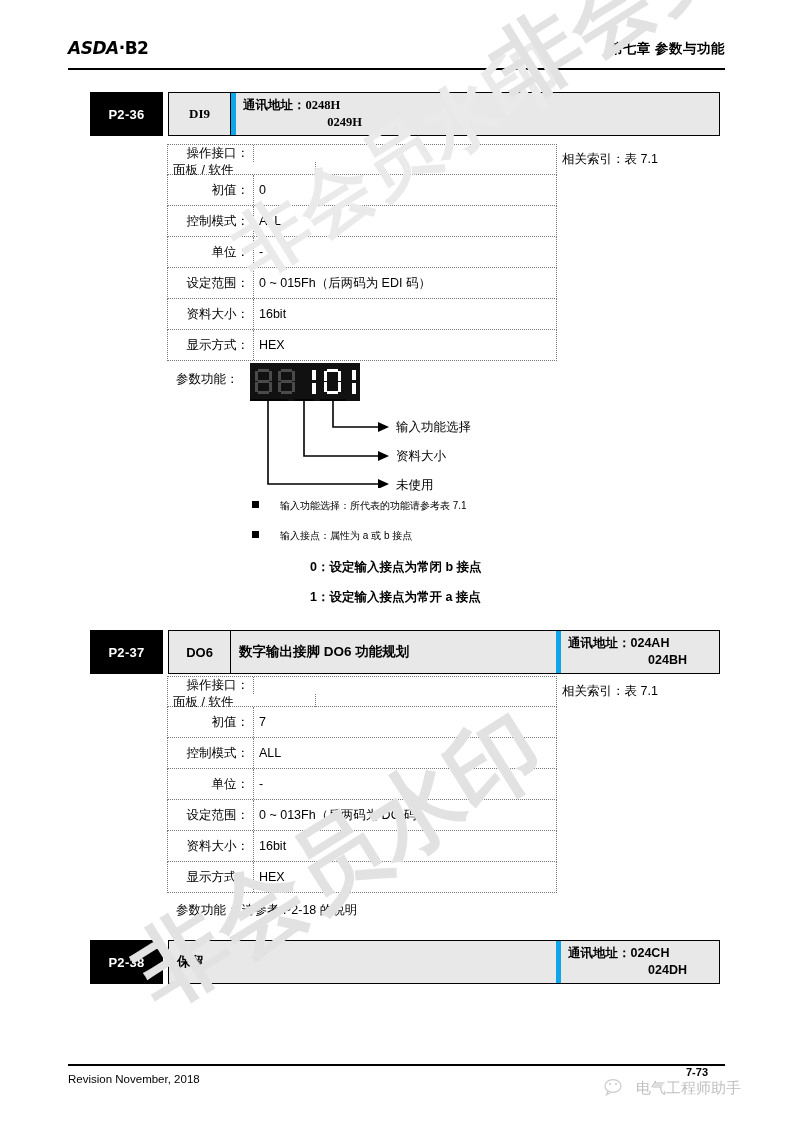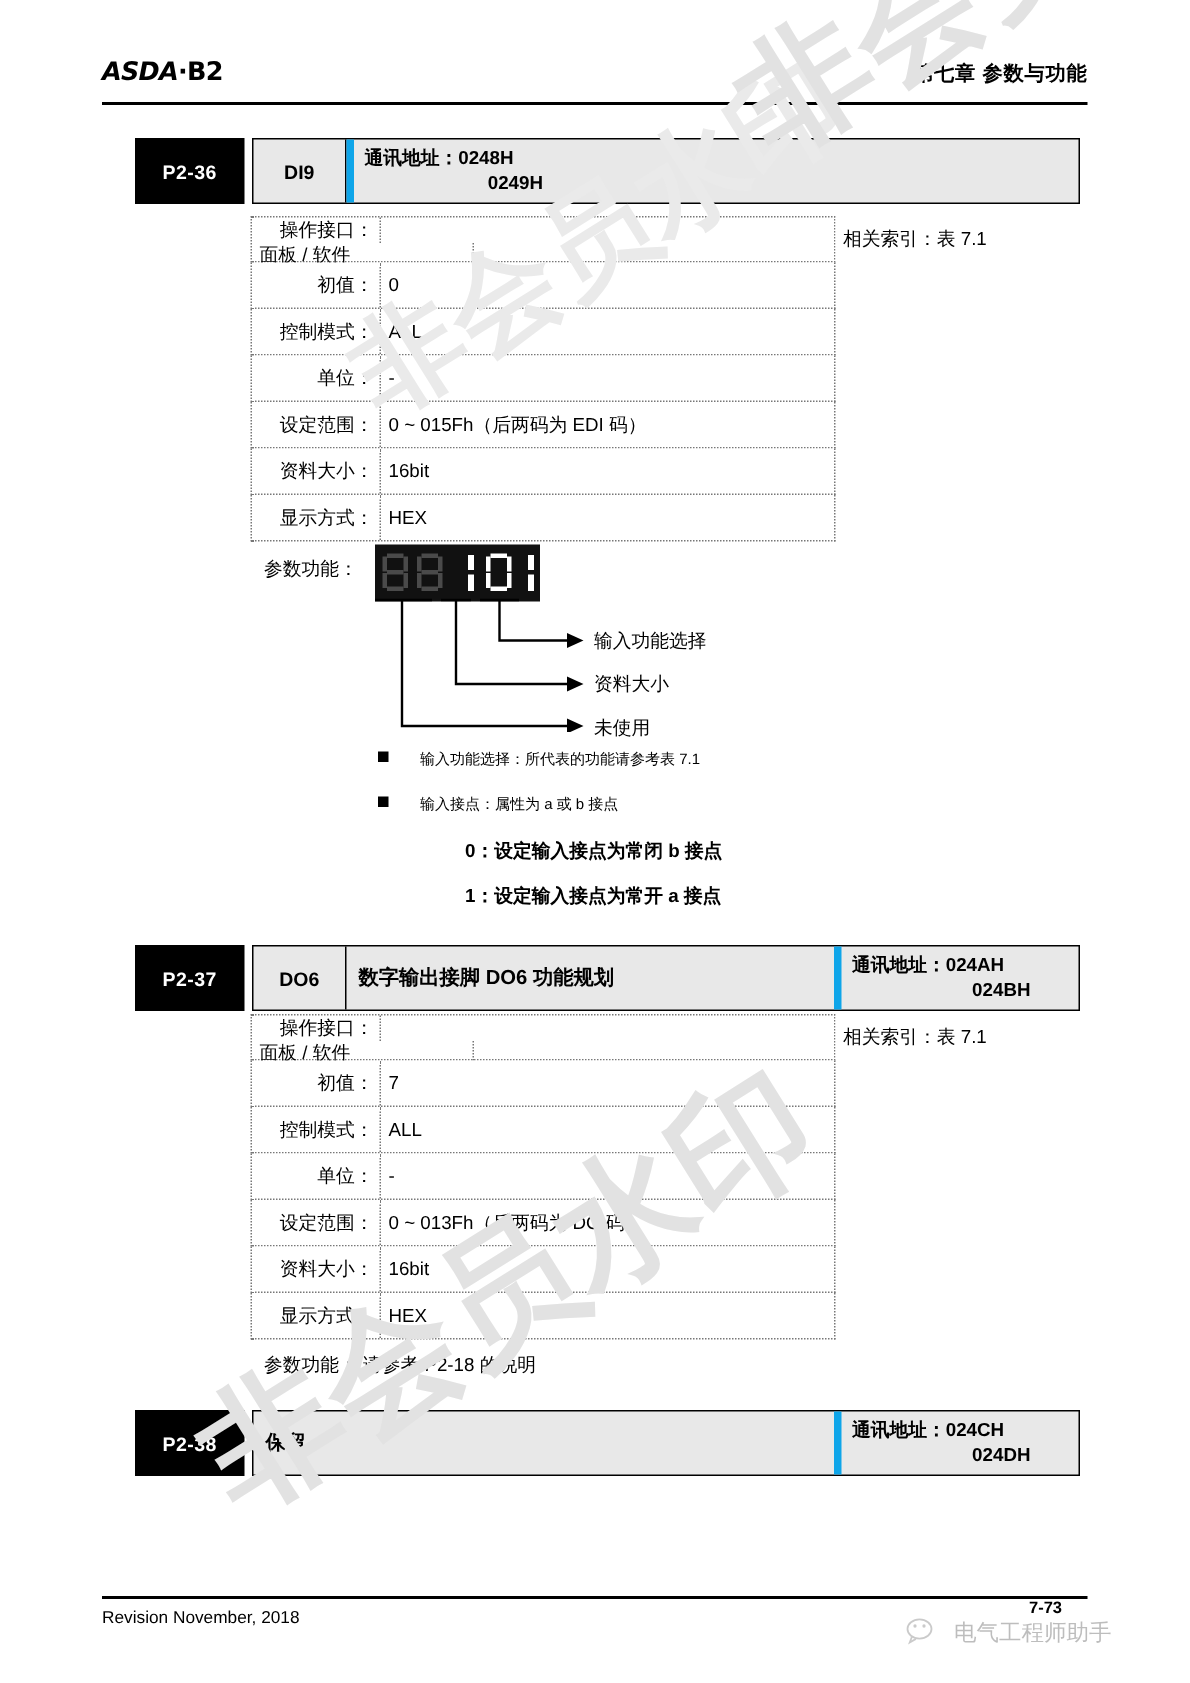--- a/index.html
+++ b/index.html
@@ -303,21 +303,21 @@
   </div>
 
   <div class="header">
     <div class="logo"><span>ASDA</span><span class="b2">·B2</span></div>
     <div class="header-chapter">第七章 参数与功能</div>
   </div>
   <div class="header-rule"></div>
 
   <div class="ptable" style="left:90px; top:92px; width:630px;">
     <div class="tag" style="height:44px;">P2-36</div>
-    <div class="titlerow" style="width:552px;">
+    <div class="titlerow" style="width:552px;font-family:Liberation Serif, serif;">
       <div class="t-code">DI9</div>
       <div class="t-addr">
         <div class="l1"><span>通讯地址：</span><span>0248H</span></div>
         <div class="l2">0249H</div>
       </div>
     </div>
   </div>
 
   <div class="bodyrow first" style="top:144px;">
     <div class="lbl">操作接口：</div>

